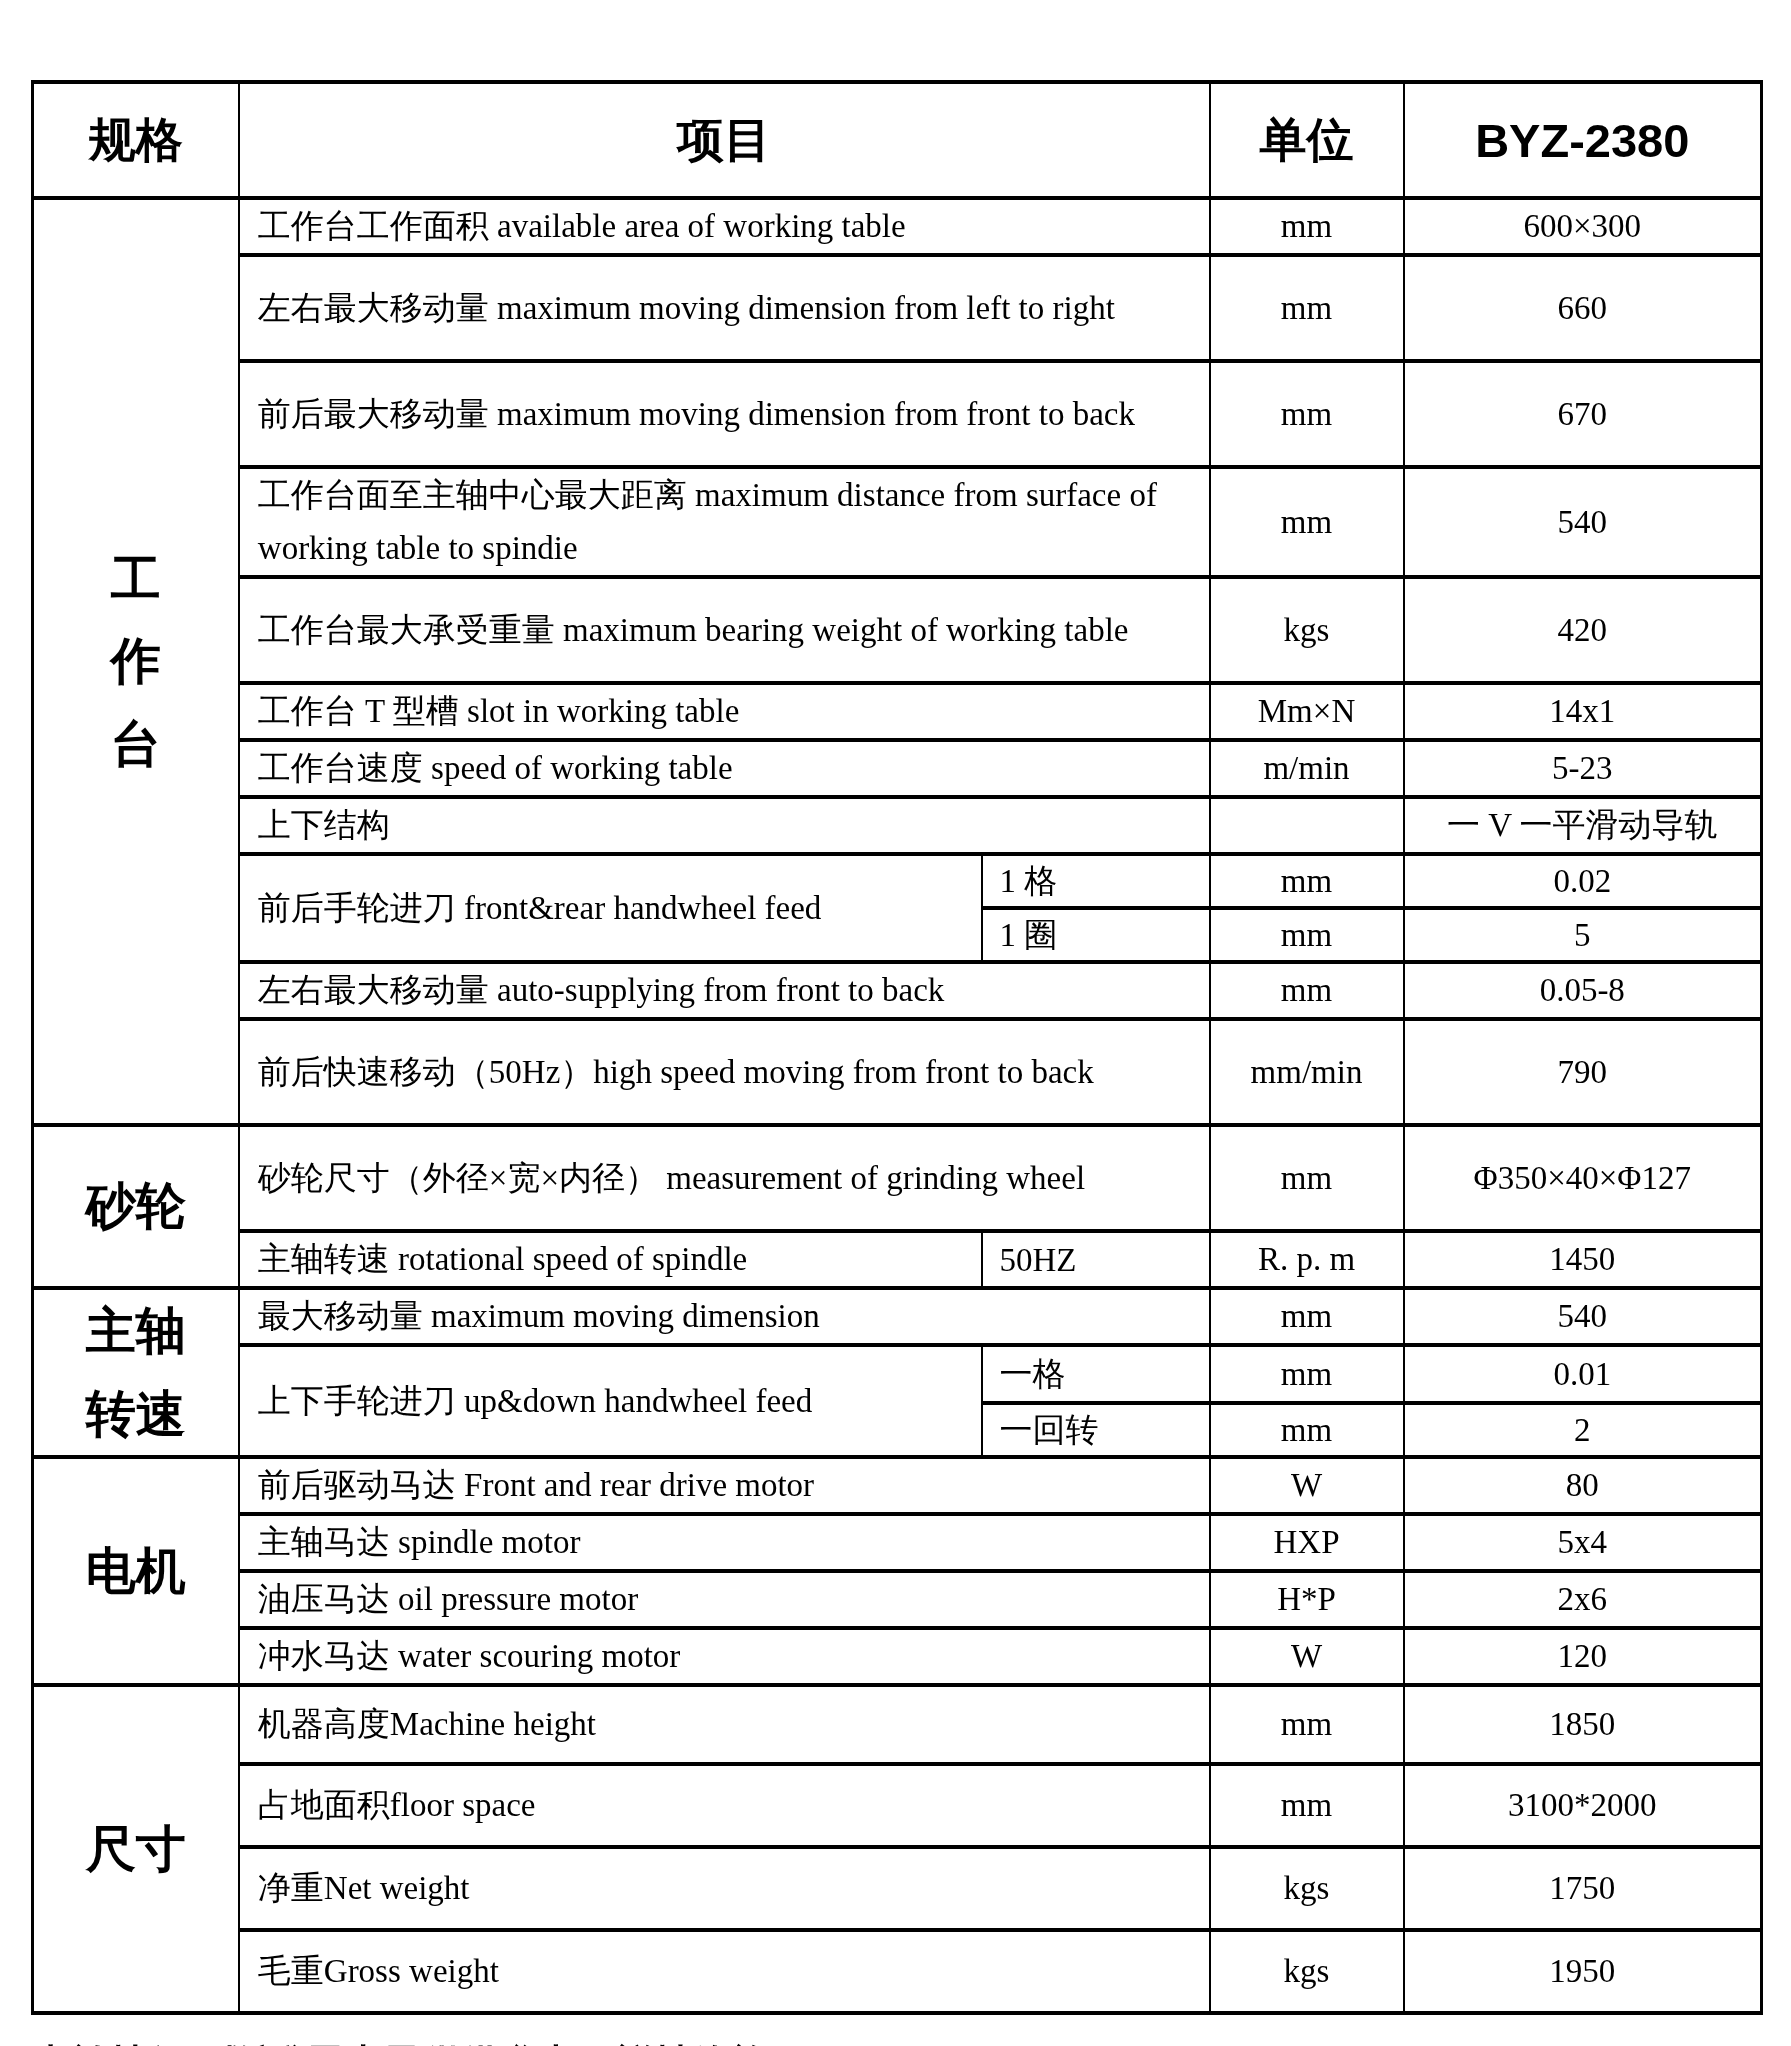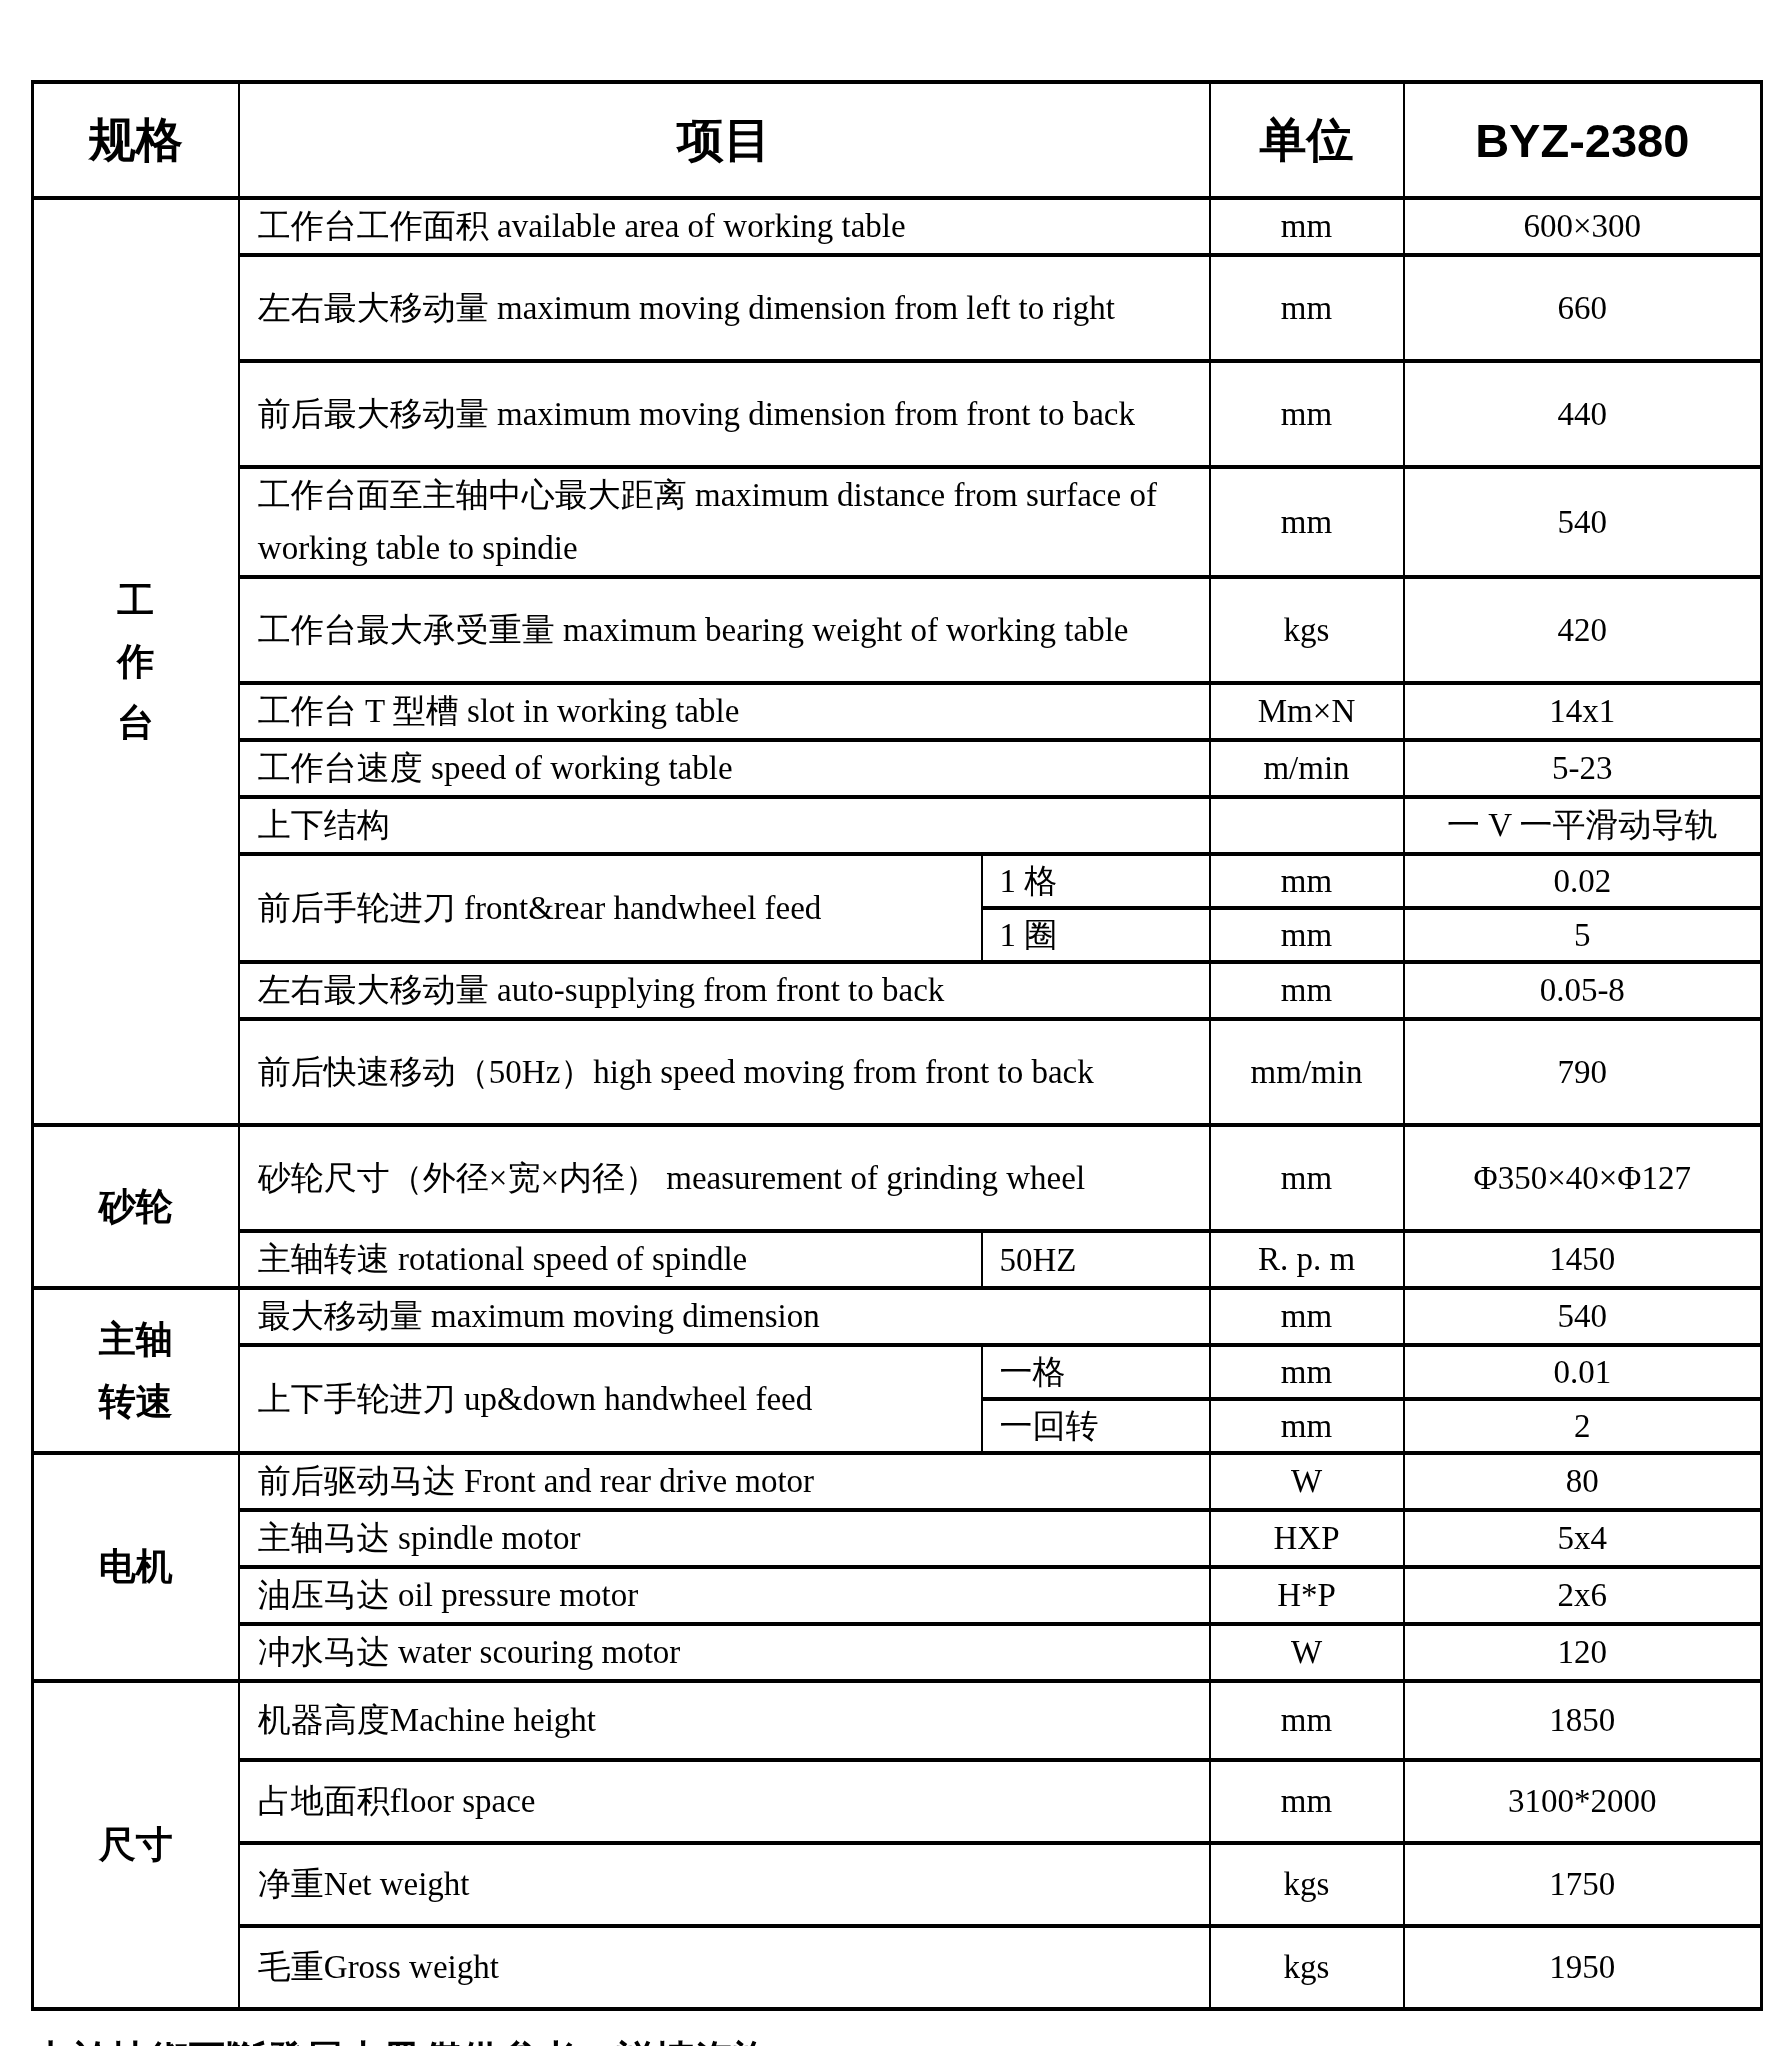--- a/index.html
+++ b/index.html
@@ -19,21 +19,21 @@
     padding:0;box-sizing:border-box;
     font-size:33px;color:#000;overflow:hidden;
   }
   table.spec{border:3.3px solid #000;}
   th{
     font-family:"Liberation Sans","DejaVu Sans",sans-serif;
     font-weight:bold;font-size:47px;text-align:center;vertical-align:middle;
   }
   td.g{
     font-family:"Liberation Sans","DejaVu Sans",sans-serif;
-    font-weight:bold;font-size:37px;text-align:center;vertical-align:middle;
+    font-weight:bold;font-size:50px;text-align:center;vertical-align:middle;
   }
   td.g .stack{display:inline-block;word-break:break-all;line-height:1.65;text-align:center;}
   td.g .w1{width:1.08em;}
   td.g .w2{width:2.2em;}
   td.it{
     text-align:left;vertical-align:middle;
     padding-left:18.3px;padding-right:6.6px;line-height:53px;
   }
   td.sb{
     text-align:left;vertical-align:middle;padding-left:17px;line-height:50px;
@@ -78,21 +78,21 @@
       <td class="vl">600×300</td>
     </tr>
     <tr class="r128">
       <td class="it" colspan="2">左右最大移动量 maximum moving dimension from left to right</td>
       <td class="un">mm</td>
       <td class="vl">660</td>
     </tr>
     <tr class="r128">
       <td class="it" colspan="2">前后最大移动量 maximum moving dimension from front to back</td>
       <td class="un">mm</td>
-      <td class="vl">440</td>
+      <td class="vl">670</td>
     </tr>
     <tr class="r128">
       <td class="it" colspan="2">工作台面至主轴中心最大距离 maximum distance from surface of working table to spindie</td>
       <td class="un">mm</td>
       <td class="vl">540</td>
     </tr>
     <tr class="r128">
       <td class="it" colspan="2">工作台最大承受重量 maximum bearing weight of working table</td>
       <td class="un">kgs</td>
       <td class="vl">420</td>

